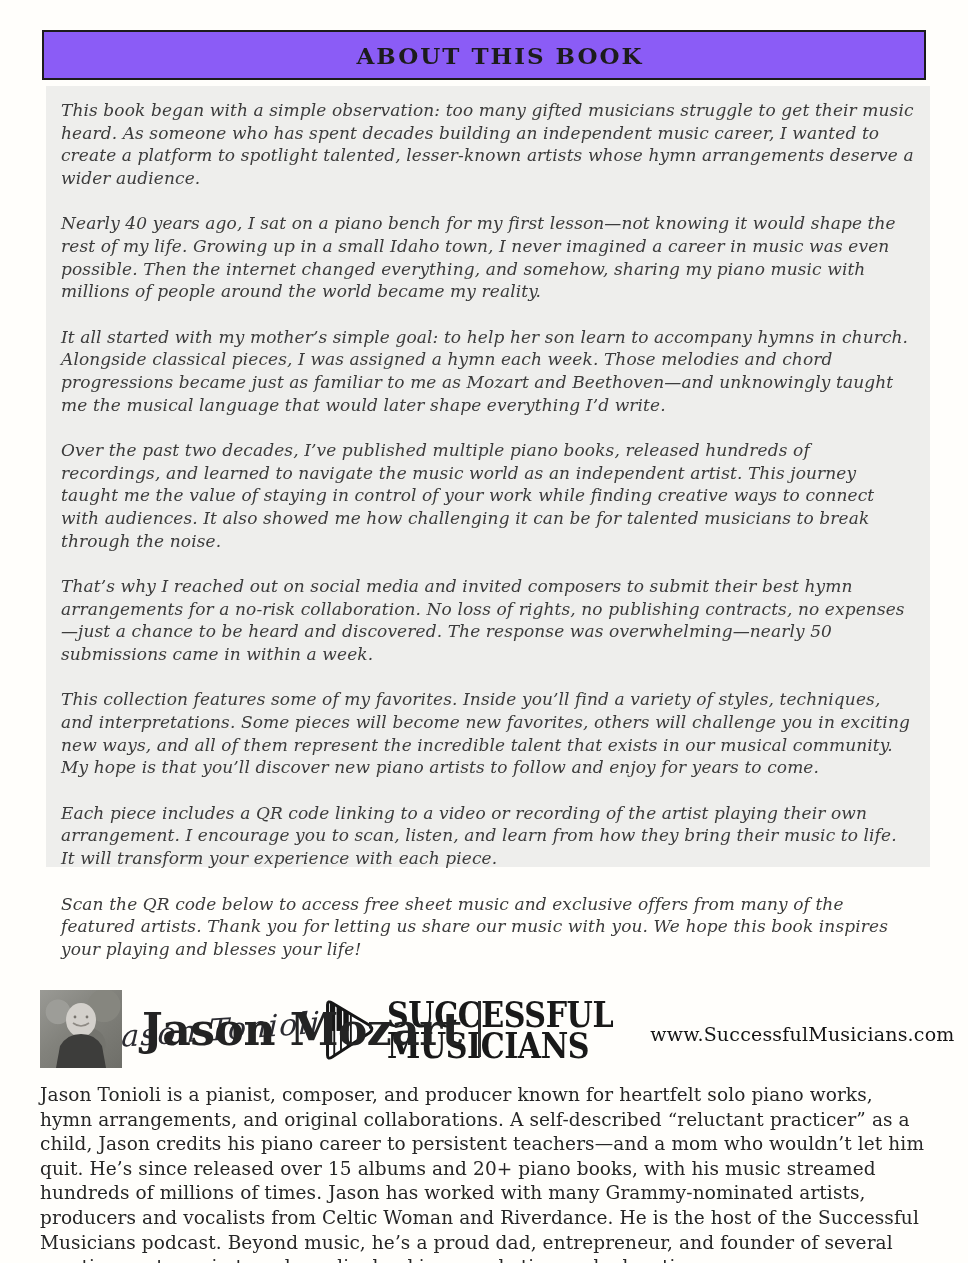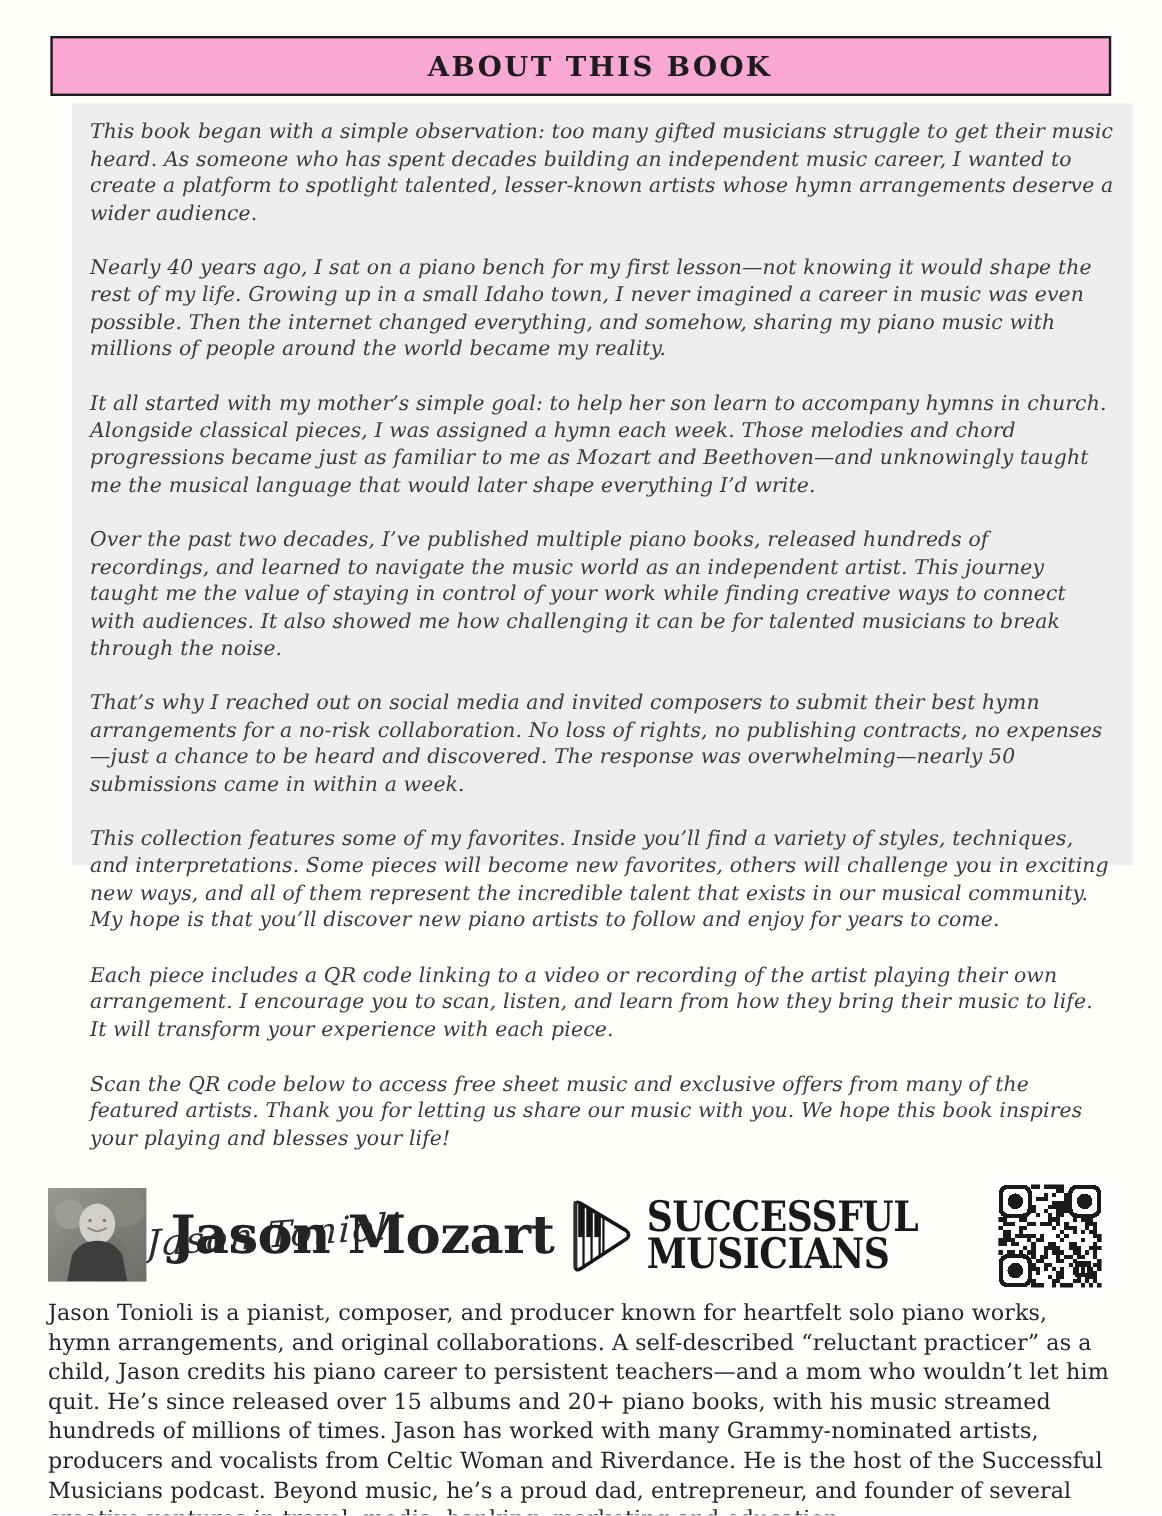--- a/index.html
+++ b/index.html
@@ -4,29 +4,29 @@
 <style>
   * { margin:0; padding:0; box-sizing:border-box; }
   html,body { background:#ffffff; }
   .page {
     position:relative; width:968px; height:1263px; margin:0 auto;
     background:#fffefb; font-family:"DejaVu Serif", serif; overflow:hidden;
   }
   
   .title-box {
     position:absolute; left:42px; top:30px; width:884px; height:50px;
-    background:#f9a8d4; border:2px solid #1c1c1c;
+    background:#8b5cf6; border:2px solid #1c1c1c;
     display:flex; align-items:center; justify-content:center;padding-left:32px;
   }
   .title-text {
     font-size:23px; font-weight:600; letter-spacing:2px; color:#1c1c1c;
   }
   
   .panel {
-    position:absolute; left:60px; top:86px; width:884px; height:635px;
+    position:absolute; left:46px; top:86px; width:884px; height:781px;
     background:#eeeeec; padding:13px 16px 0 15px;
   }
   .panel p {
     font-style:italic; font-size:17px; line-height:22.6px;
     color:#3b3b3b; margin:0 0 23px 0; letter-spacing:0.1px;
   }
   
   .panel-footer { display:flex; align-items:center; margin-top:4px; }
   .signature {
     font-style:italic; font-size:30px; color:#2c2c32; letter-spacing:1.5px;
@@ -107,20 +107,21 @@
               <rect x="16.7" y="4" width="5.4" height="34" fill="#161616"></rect>
               <rect x="23.9" y="4" width="5.4" height="34" fill="#161616"></rect>
               <rect x="31" y="4" width="2" height="66" fill="#161616"></rect>
             </g>
           </svg>
           <div class="logo-text">
             <span class="logo-line">SUCCESSFUL</span>
             <span class="logo-line">MUSICIANS</span>
           </div>
         </div>
+        <div class="logo-site">www.SuccessfulMusicians.com</div>
       </div>
 
       <div class="qr-box">
         <svg id="qr-svg" viewBox="0 0 25 25" shape-rendering="crispEdges" aria-hidden="true">
             <rect x="8" y="0" width="1" height="1" fill="#1a1a1a"></rect>
             <rect x="9" y="0" width="1" height="1" fill="#1a1a1a"></rect>
             <rect x="11" y="0" width="1" height="1" fill="#1a1a1a"></rect>
             <rect x="12" y="0" width="1" height="1" fill="#1a1a1a"></rect>
             <rect x="13" y="0" width="1" height="1" fill="#1a1a1a"></rect>
             <rect x="14" y="0" width="1" height="1" fill="#1a1a1a"></rect>

